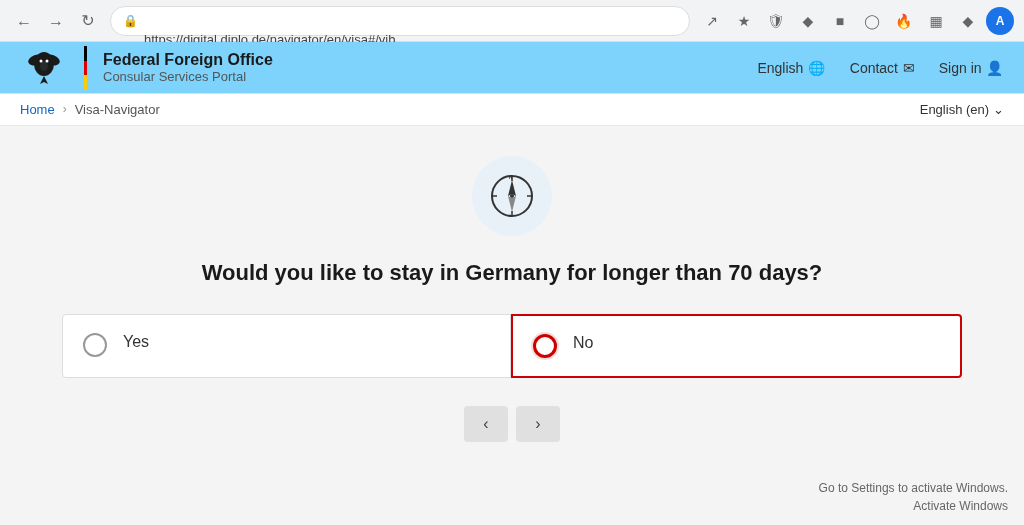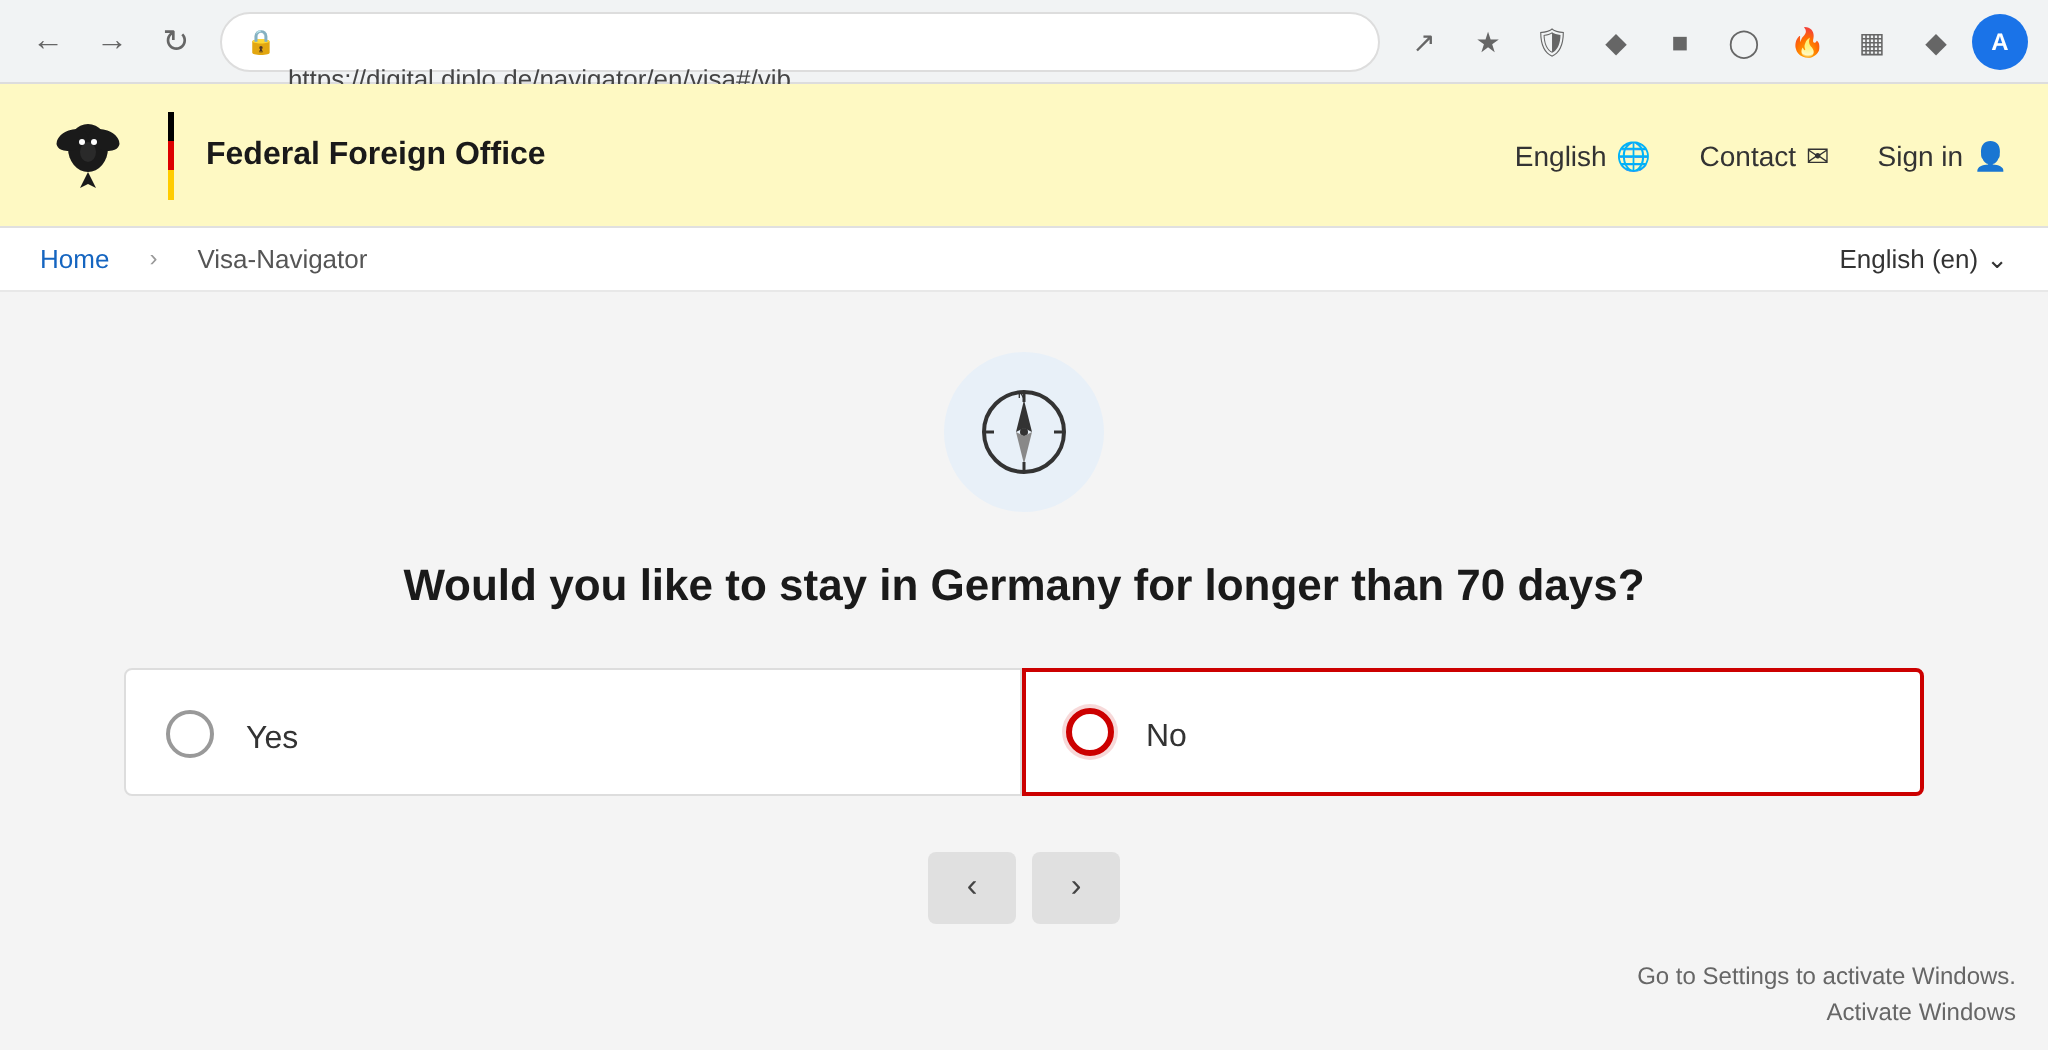--- a/index.html
+++ b/index.html
@@ -86,24 +86,24 @@
 
     
     .page {
       background: #f4f4f4;
       min-height: calc(525px - 42px);
       position: relative;
     }
 
     
     .site-header {
-      background: #fef9c3;
+      background: #7dd3fc;
       border-bottom: 1px solid #e0e0e0;
       padding: 0 20px;
-      height: 72px;
+      height: 52px;
       display: flex;
       align-items: center;
       justify-content: space-between;
     }
     .header-left {
       display: flex;
       align-items: center;
       gap: 12px;
     }
     .logo-eagle {
@@ -157,21 +157,21 @@
       background: #fff;
       padding: 8px 20px;
       display: flex;
       align-items: center;
       justify-content: space-between;
       border-bottom: 1px solid #e8e8e8;
     }
     .breadcrumb {
       display: flex;
       align-items: flex-start;
-      gap: 20px;
+      gap: 8px;
       font-size: 13px;
       color: #555;
     }
     .breadcrumb a {
       color: #1565c0;
       text-decoration: none;
     }
     .breadcrumb-sep { color: #999; font-size: 12px; }
     .lang-selector {
       display: flex;
@@ -219,21 +219,21 @@
       gap: 0;
       width: 100%;
       max-width: 900px;
       margin-bottom: 24px;
     }
     .option-card {
       flex: 1;
       background: #fff;
       border: 1px solid #ddd;
       display: flex;
-      align-items: flex-end;
+      align-items: flex-start;
       padding: 18px 20px;
       gap: 16px;
       cursor: pointer;
     }
     .option-card:first-child {
       border-radius: 4px 0 0 4px;
     }
     .option-card:last-child {
       border-radius: 0 4px 4px 0;
     }
@@ -329,20 +329,21 @@
           <ellipse cx="30" cy="14" rx="8" ry="5" fill="#1a1a1a" transform="rotate(20 30 14)"></ellipse>
           <ellipse cx="22" cy="20" rx="4" ry="5" fill="#2a2a2a"></ellipse>
           <polygon points="22,30 18,38 22,36 26,38" fill="#1a1a1a"></polygon>
           <circle cx="19" cy="15" r="1.5" fill="#fff"></circle>
           <circle cx="25" cy="15" r="1.5" fill="#fff"></circle>
         </svg>
       </div>
       <div class="header-divider"></div>
       <div class="header-title-block">
         <span class="org-name">Federal Foreign Office</span>
+        <span class="org-subtitle">Consular Services Portal</span>
       </div>
     </div>
     <div class="header-right">
       <a class="header-nav-item">
         <span>English</span>
         <span>🌐</span>
       </a>
       <a class="header-nav-item">
         <span>Contact</span>
         <span>✉</span>

